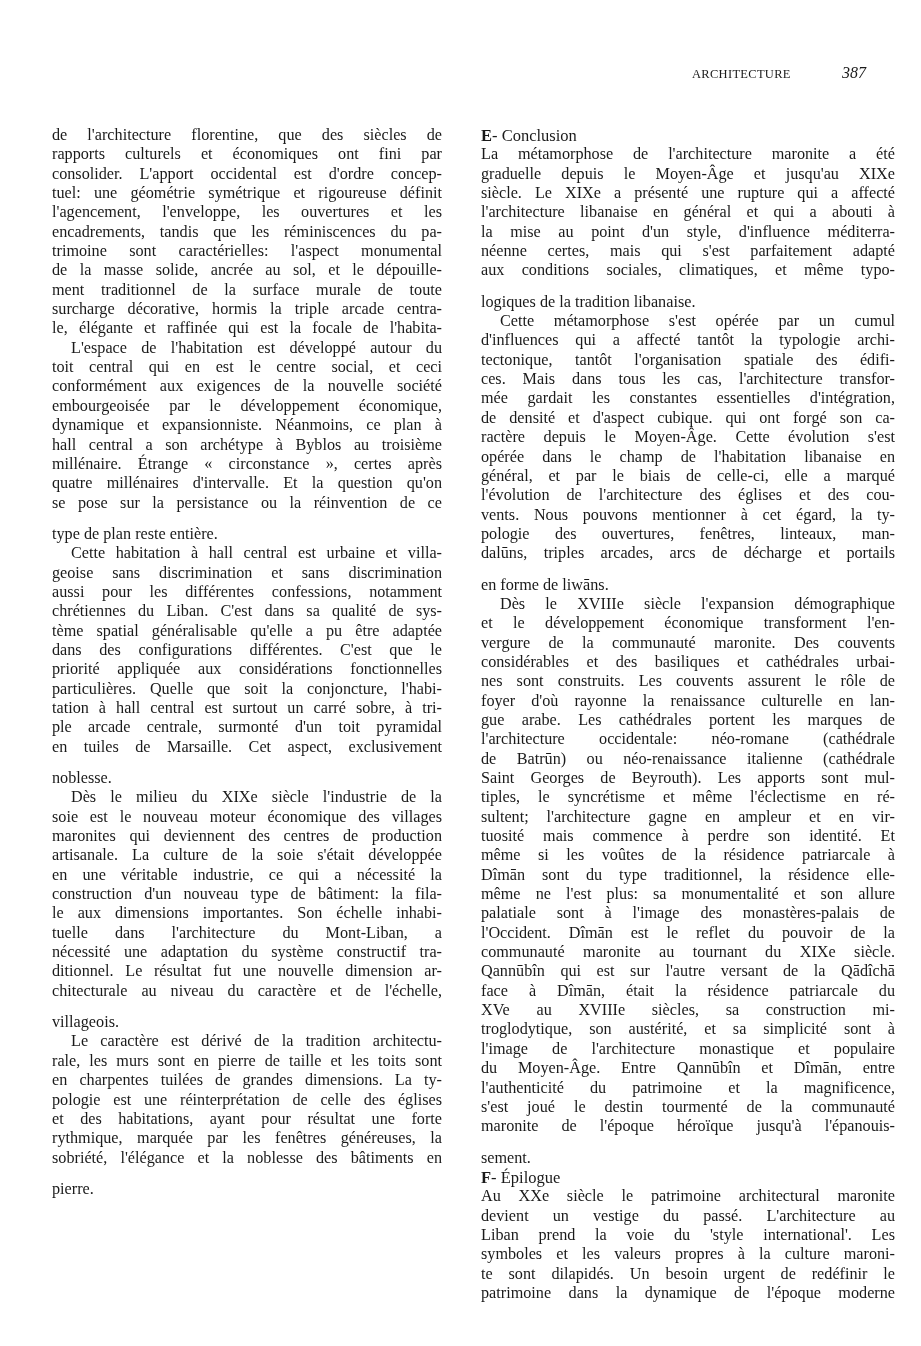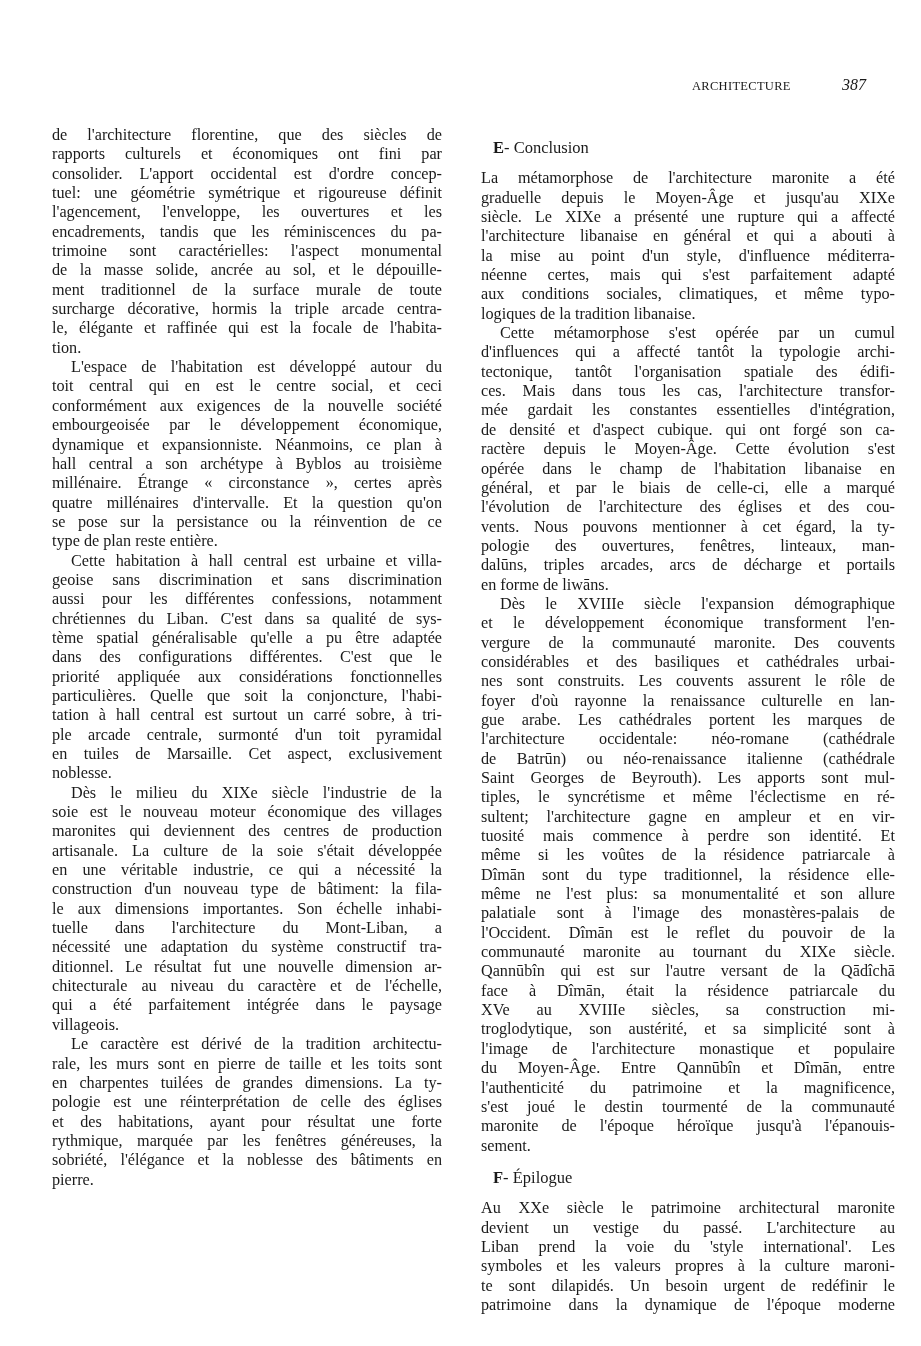--- a/index.html
+++ b/index.html
@@ -1,29 +1,29 @@
 <!DOCTYPE html>
 <html><head>
 <meta charset="utf-8">
 <style>
   html, body { margin:0; padding:0; background:#ffffff; }
   body { width:921px; height:1346px; position:relative; overflow:hidden;
          font-family:"Liberation Serif", "DejaVu Serif", serif; color:#1a1a1a; }
-  .running-head { position:absolute; top:76px; left:0; width:764px; height:24px; }
+  .running-head { position:absolute; top:64px; left:0; width:764px; height:24px; }
   .rh-title { position:absolute; left:692px; top:3px; font-size:12.5px; letter-spacing:0.3px; }
   .rh-page { position:absolute; left:842px; top:0px; font-size:16px;font-style:italic; }
   .col { position:absolute; top:126px; font-size:16.2px; line-height:19.35px;
          text-align:justify; hyphens:none; }
   .col-left { left:52px; width:390px; }
   .col-right { left:481px; width:414px; }
-  .heading { margin:12px; font-size:16.5px; }
+  .heading { margin:0; font-size:16.5px; }
   .heading .letter { font-weight:bold; }
   .ital { }
   .line { display:block; text-align:justify; text-align-last:justify; white-space:nowrap; }
-  .line.last { text-align-last:left; }
+  .line.last { text-align-last:left;margin-top:12px; }
   .line.ind { padding-left:19px; }
 </style>
 </head>
 <body>
 
 <div class="running-head">
   <span class="rh-title">ARCHITECTURE</span>
   <span class="rh-page">387</span>
 </div>
 
@@ -33,21 +33,20 @@
       <span class="line">rapports culturels et économiques ont fini par</span>
       <span class="line">consolider. L'apport occidental est d'ordre concep-</span>
       <span class="line">tuel: une géométrie symétrique et rigoureuse définit</span>
       <span class="line">l'agencement, l'enveloppe, les ouvertures et les</span>
       <span class="line">encadrements, tandis que les réminiscences du pa-</span>
       <span class="line">trimoine sont caractérielles: l'aspect monumental</span>
       <span class="line">de la masse solide, ancrée au sol, et le dépouille-</span>
       <span class="line">ment traditionnel de la surface murale de toute</span>
       <span class="line">surcharge décorative, hormis la triple arcade centra-</span>
       <span class="line">le, élégante et raffinée qui est la focale de l'habita-</span>
-      <span class="line last">tion.</span>
     </div>
     <div>
       <span class="line ind">L'espace de l'habitation est développé autour du</span>
       <span class="line">toit central qui en est le centre social, et ceci</span>
       <span class="line">conformément aux exigences de la nouvelle société</span>
       <span class="line">embourgeoisée par le développement économique,</span>
       <span class="line">dynamique et expansionniste. Néanmoins, ce plan à</span>
       <span class="line">hall central a son archétype à Byblos au troisième</span>
       <span class="line">millénaire. Étrange « circonstance », certes après</span>
       <span class="line">quatre millénaires d'intervalle. Et la question qu'on</span>
@@ -73,21 +72,20 @@
       <span class="line">soie est le nouveau moteur économique des villages</span>
       <span class="line">maronites qui deviennent des centres de production</span>
       <span class="line">artisanale. La culture de la soie s'était développée</span>
       <span class="line">en une véritable industrie, ce qui a nécessité la</span>
       <span class="line">construction d'un nouveau type de bâtiment: la fila-</span>
       <span class="line">le aux dimensions importantes. Son échelle inhabi-</span>
       <span class="line">tuelle dans l'architecture du Mont-Liban, a</span>
       <span class="line">nécessité une adaptation du système constructif tra-</span>
       <span class="line">ditionnel. Le résultat fut une nouvelle dimension ar-</span>
       <span class="line">chitecturale au niveau du caractère et de l'échelle,</span>
-      <span class="line">qui a été parfaitement intégrée dans le paysage</span>
       <span class="line last">villageois.</span>
     </div>
     <div>
       <span class="line ind">Le caractère est dérivé de la tradition architectu-</span>
       <span class="line">rale, les murs sont en pierre de taille et les toits sont</span>
       <span class="line">en charpentes tuilées de grandes dimensions. La ty-</span>
       <span class="line">pologie est une réinterprétation de celle des églises</span>
       <span class="line">et des habitations, ayant pour résultat une forte</span>
       <span class="line">rythmique, marquée par les fenêtres généreuses, la</span>
       <span class="line">sobriété, l'élégance et la noblesse des bâtiments en</span>

